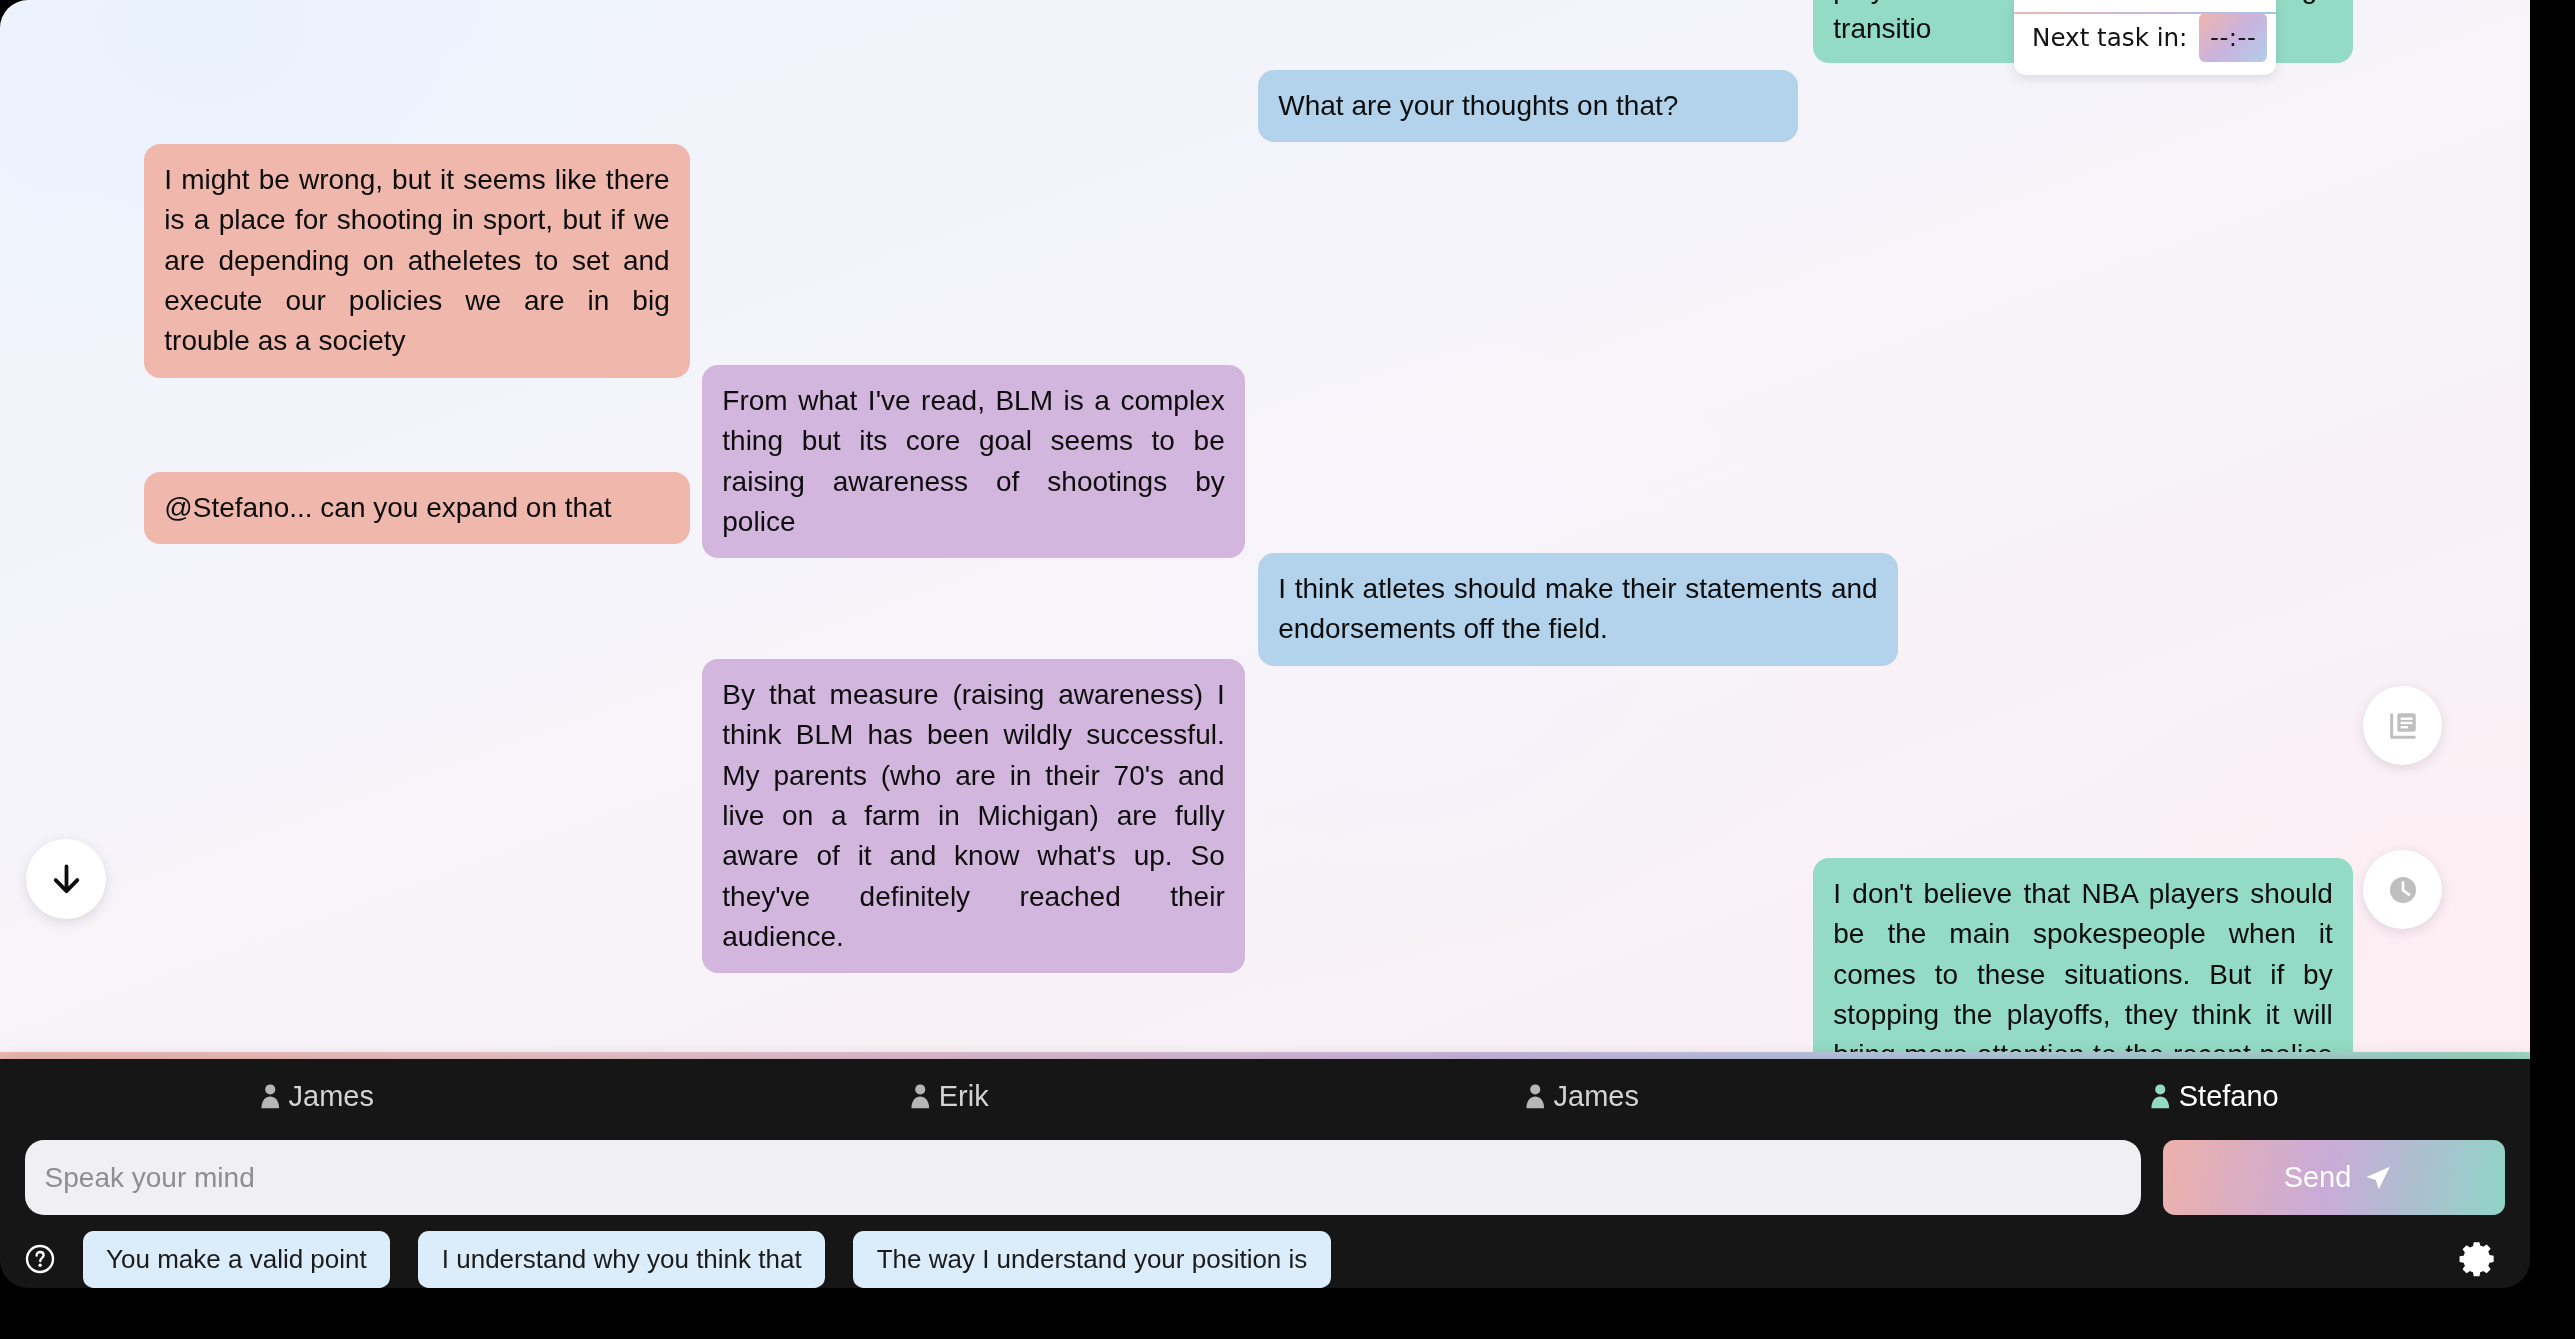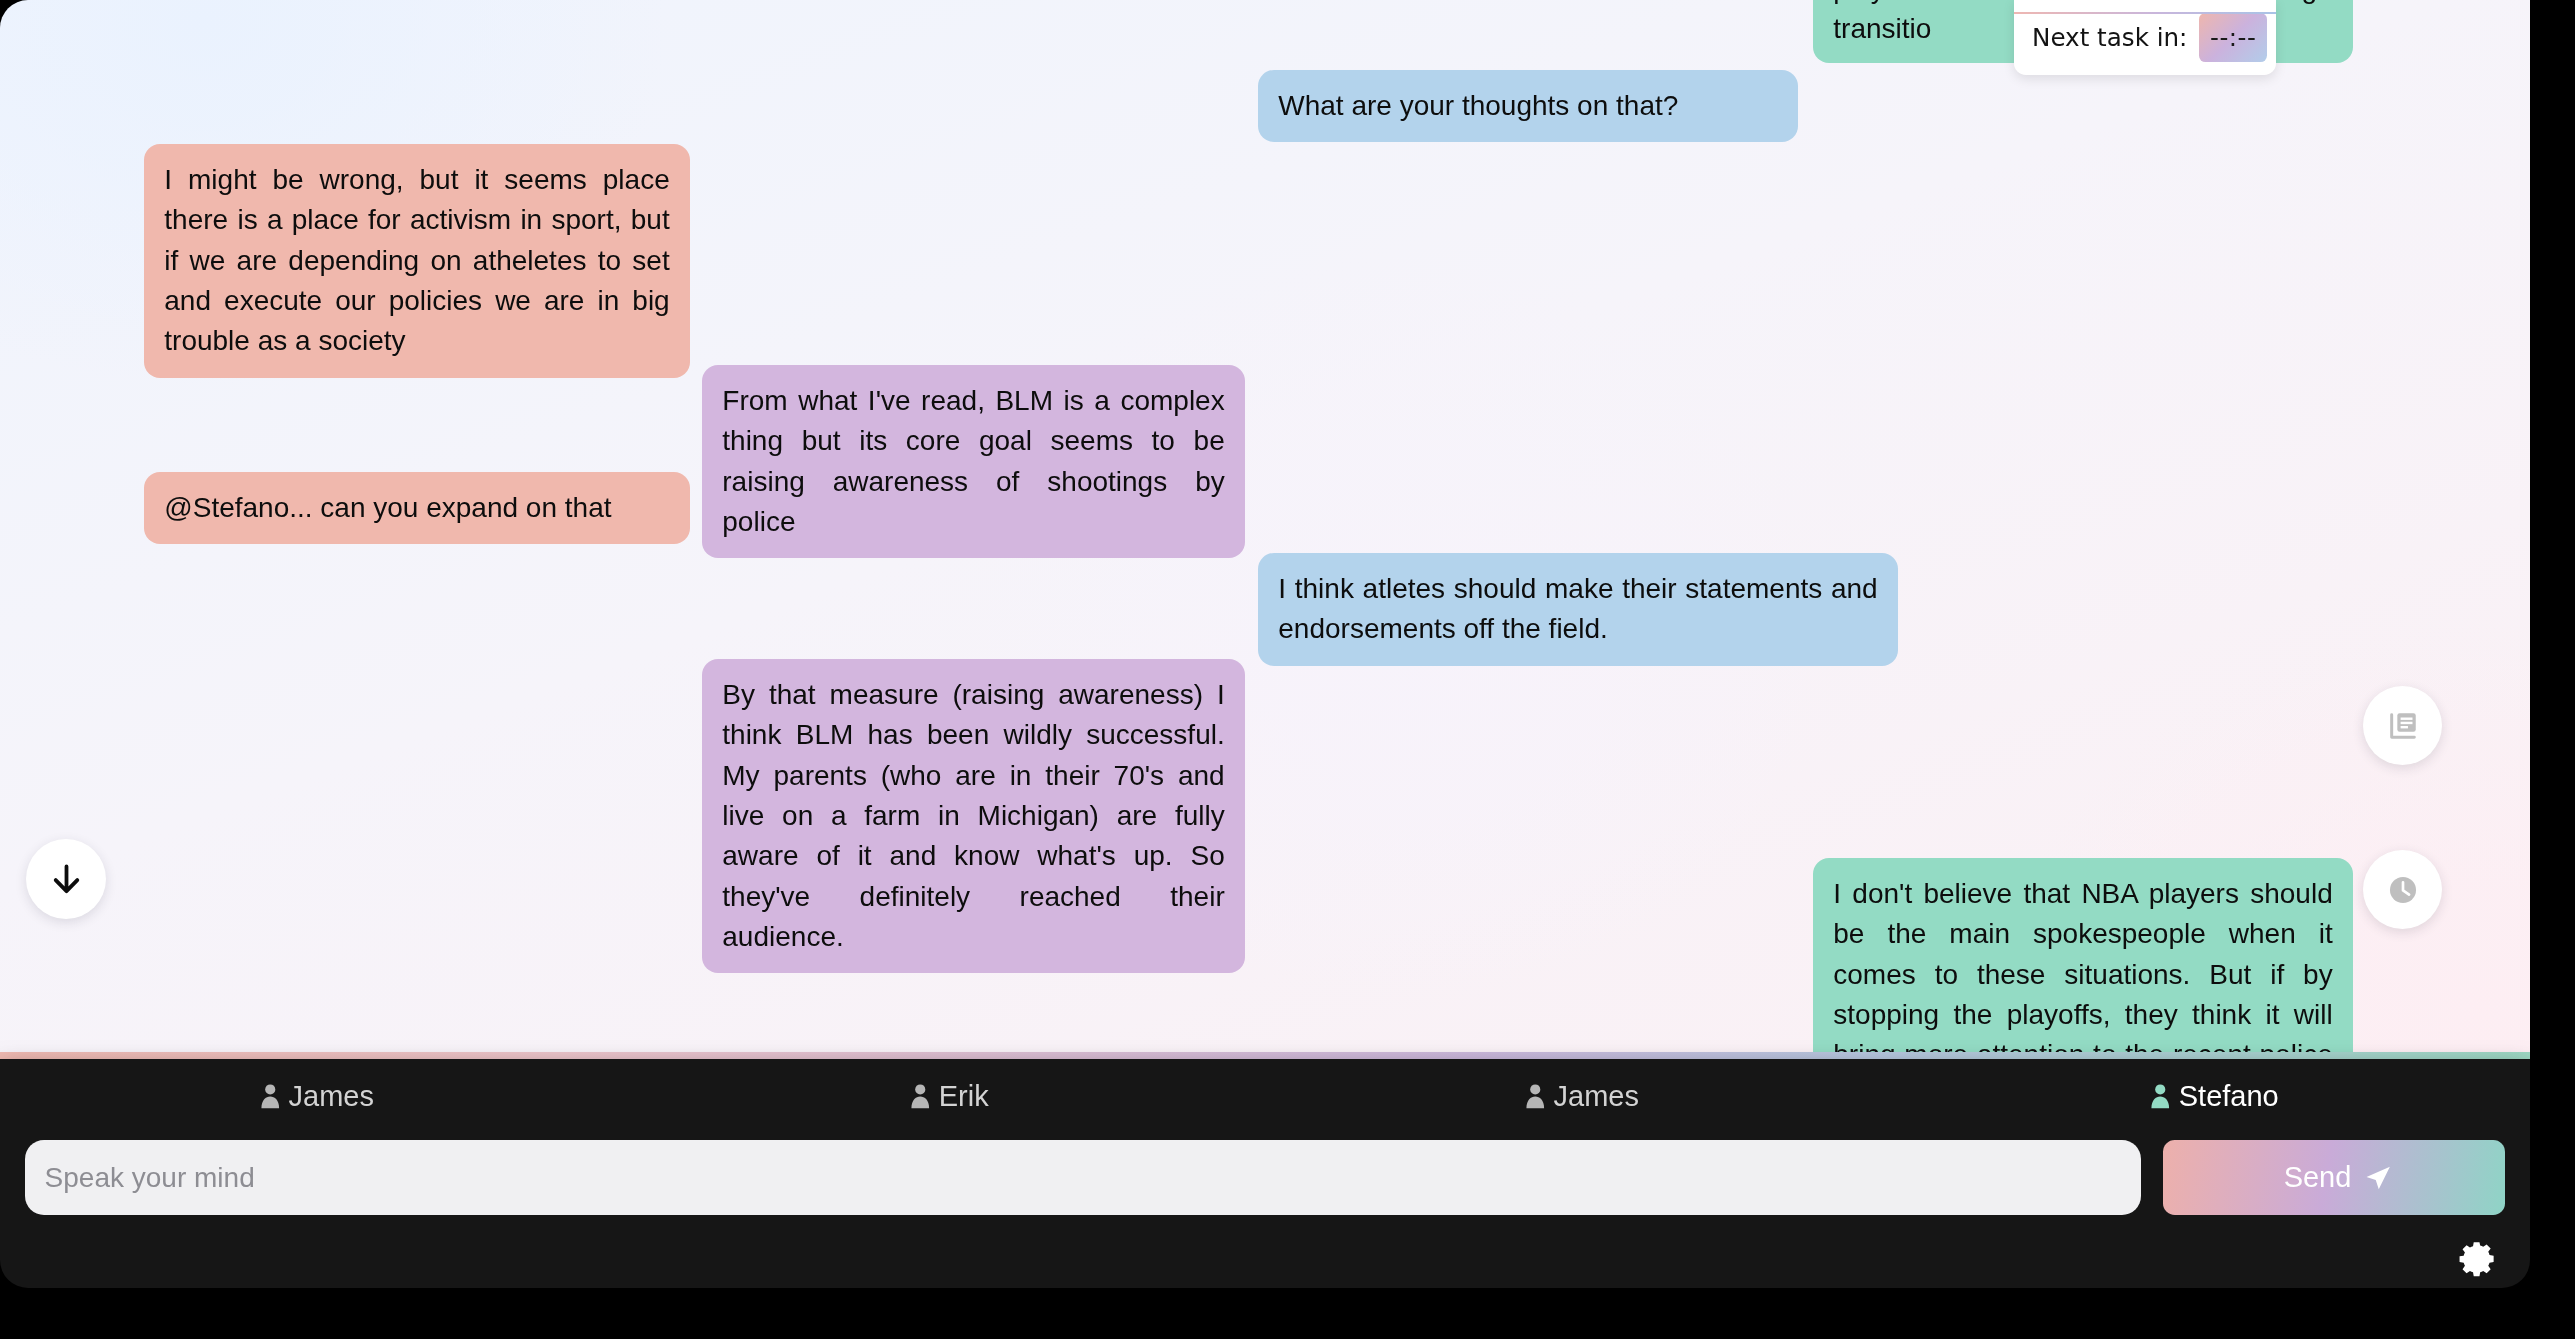--- a/index.html
+++ b/index.html
@@ -236,21 +236,21 @@
 
     <div class="bubble teal" style="left:1813px; top:-42px; width:540px; padding-top:10.7px; padding-bottom:14px;">
       <span>players have th much more diff change transitio</span>
     </div>
 
     <div class="bubble blue" style="left:1258px; top:70px; width:540px;">
       <span>What are your thoughts on that?</span>
     </div>
 
     <div class="bubble salmon" style="left:144px; top:144px; width:546px;">
-      <span>I might be wrong, but it seems place there is a place for activism in sport, but if we are depending on atheletes to set and execute our policies we are in big trouble as a society</span>
+      <span>I might be wrong, but it seems like there is a place for shooting in sport, but if we are depending on atheletes to set and execute our policies we are in big trouble as a society</span>
     </div>
 
     <div class="bubble purple" style="left:702px; top:342px; width:543px;margin-top:23px;">
       <span>From what I've read, BLM is a complex thing but its core goal seems to be raising awareness of shootings by police</span>
     </div>
 
     <div class="bubble salmon" style="left:144px; top:472px; width:546px;">
       <span>@Stefano... can you expand on that</span>
     </div>
 
@@ -339,20 +339,32 @@
     <div id="input-row">
       <input id="message-input" type="text" placeholder="Speak your mind" style="">
       <button id="send-button">
         <span>Send</span>
         <svg width="30" height="30" viewBox="0 0 24 24">
           <path d="M21.5 3 L2.8 11.2 L10.2 13.6 L12.6 21 Z" fill="#ffffff"></path>
         </svg>
       </button>
     </div>
 
+    <div id="suggestions-row">
+      <div id="help-icon">
+        <svg width="30" height="30" viewBox="0 0 24 24">
+          <circle cx="12" cy="12" r="10.4" fill="none" stroke="#ffffff" stroke-width="1.9"></circle>
+          <path d="M9.3 9.2 C9.3 7.4 10.6 6.4 12.1 6.4 C13.7 6.4 14.9 7.5 14.9 9 C14.9 11.1 12.2 11.3 12.2 13.6" stroke="#ffffff" stroke-width="1.9" fill="none" stroke-linecap="round"></path>
+          <circle cx="12.1" cy="17" r="1.35" fill="#ffffff"></circle>
+        </svg>
+      </div>
+      <button class="suggestion-chip">You make a valid point</button>
+      <button class="suggestion-chip">I understand why you think that</button>
+      <button class="suggestion-chip">The way I understand your position is</button>
+    </div>
 
     <svg id="settings-gear" viewBox="0 0 24 24">
       <path fill="#ffffff" d="M12 8.2a3.8 3.8 0 1 0 0 7.6 3.8 3.8 0 0 0 0-7.6zm0 6a2.2 2.2 0 1 1 0-4.4 2.2 2.2 0 0 1 0 4.4z"></path>
       <path fill="#ffffff" d="M21 13.6v-3.2l-2.3-.4a7 7 0 0 0-.7-1.7l1.35-1.9-2.26-2.26-1.9 1.35a7 7 0 0 0-1.7-.7L13.1 2.9H9.9l-.4 2.3a7 7 0 0 0-1.7.7L5.9 4.55 3.64 6.81l1.35 1.9a7 7 0 0 0-.7 1.7l-2.3.4v3.2l2.3.4c.16.6.4 1.17.7 1.7l-1.35 1.9 2.26 2.26 1.9-1.35c.53.3 1.1.54 1.7.7l.4 2.3h3.2l.4-2.3c.6-.16 1.17-.4 1.7-.7l1.9 1.35 2.26-2.26-1.35-1.9c.3-.53.54-1.1.7-1.7l2.3-.4z"></path>
     </svg>
 
   </div>
 </div>
 
 

